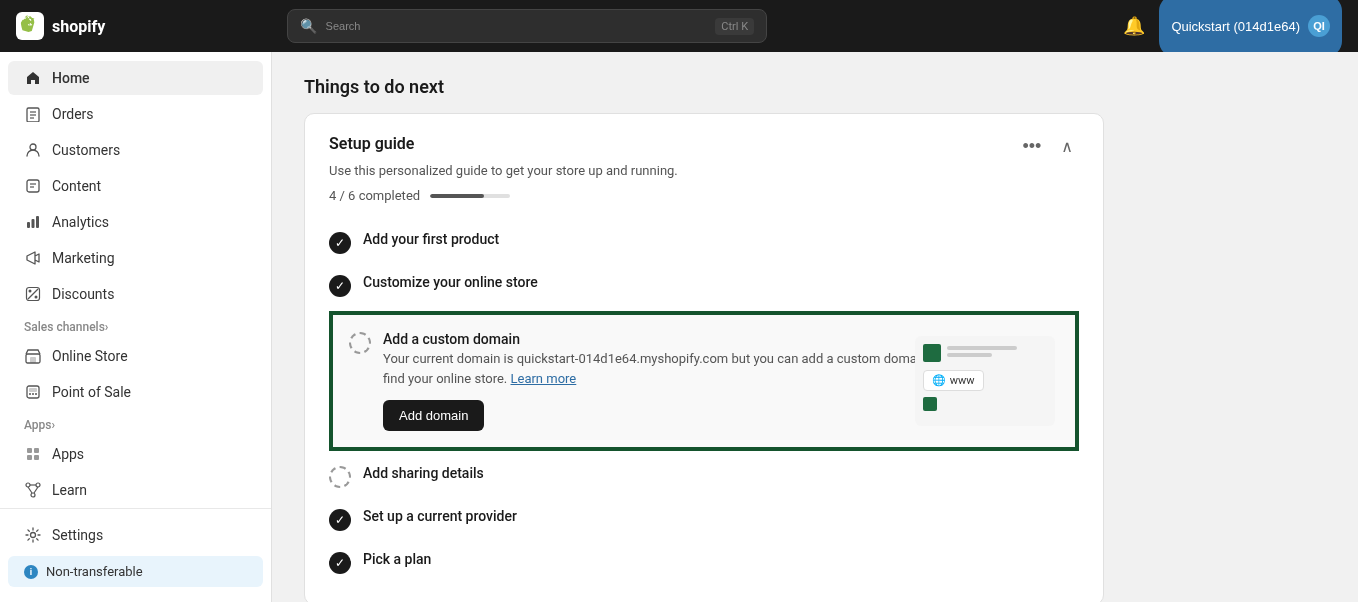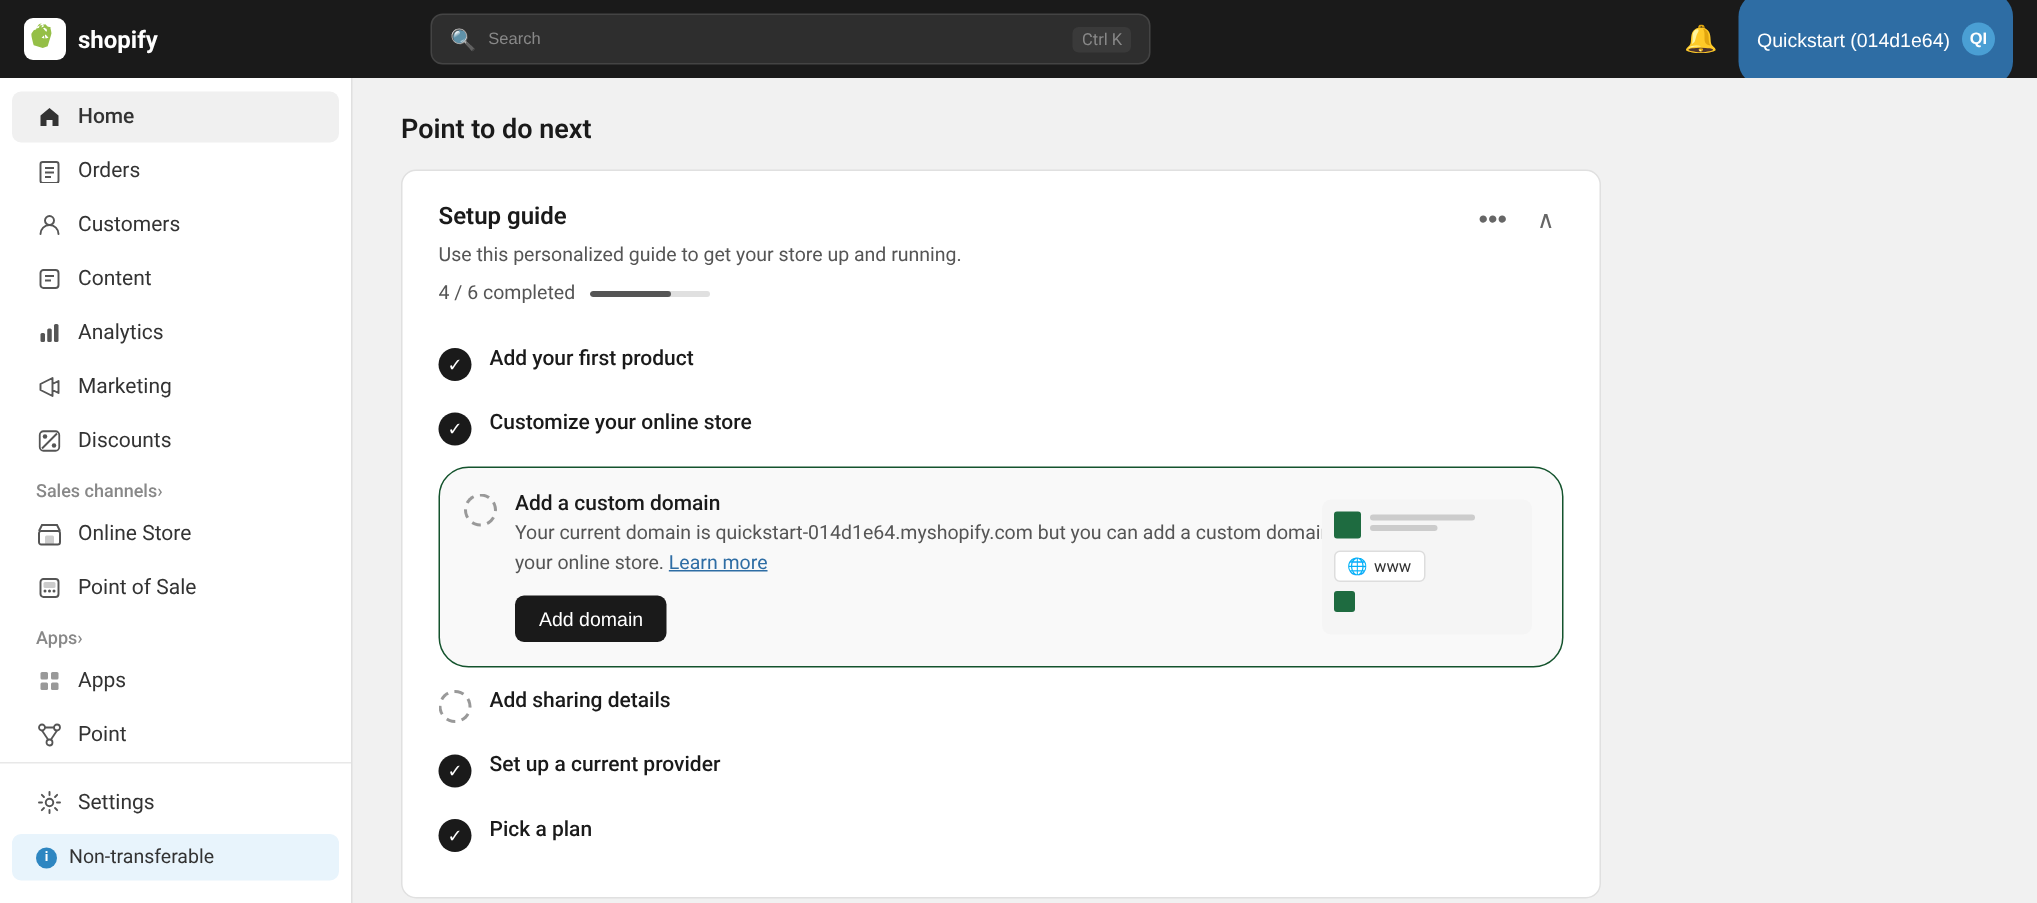--- a/index.html
+++ b/index.html
@@ -103,21 +103,21 @@
 
     
     .main-layout {
       display: flex;
       flex: 1;
       overflow: hidden;
     }
 
     
     .sidebar {
-      width: 235px;
+      width: 272px;
       background: #fff;
       border-right: 1px solid #e0e0e0;
       display: flex;
       flex-direction: column;
       overflow-y: auto;
       flex-shrink: 0;
       padding: 8px 0;
     }
     .sidebar-item {
       display: flex;
@@ -262,24 +262,24 @@
     .steps-list { display: flex; flex-direction: column; gap: 0; }
     .step-item {
       display: flex;
       align-items: flex-start;
       gap: 12px;
       padding: 10px 0;
       border-radius: 8px;
     }
     .step-item.active-step {
       background: #f9f9f9;
-      border: 1px solid #14532d;
+      border: 4px solid #14532d;
       padding: 16px;
       margin: 4px 0;
-      border-radius: 20px;
+      border-radius: 0;
       position: relative;
     }
     .step-icon {
       width: 22px;
       height: 22px;
       flex-shrink: 0;
       margin-top: 1px;
     }
     .step-icon.completed {
       width: 22px;
@@ -564,42 +564,42 @@
       <span class="icon">
         <svg width="16" height="16" viewBox="0 0 16 16" fill="none">
             <circle cx="3" cy="3" r="2" stroke="#555" stroke-width="1.2" fill="none"></circle>
             <circle cx="13" cy="3" r="2" stroke="#555" stroke-width="1.2" fill="none"></circle>
             <circle cx="8" cy="13" r="2" stroke="#555" stroke-width="1.2" fill="none"></circle>
             <line x1="5" y1="3" x2="11" y2="3" stroke="#555" stroke-width="1.2"></line>
             <line x1="3" y1="5" x2="7" y2="11" stroke="#555" stroke-width="1.2"></line>
             <line x1="13" y1="5" x2="9" y2="11" stroke="#555" stroke-width="1.2"></line>
           </svg>
       </span>
-      <span>Point</span>
+      <span>Learn</span>
     </div>
 
     <div class="sidebar-bottom">
       <div class="sidebar-item">
         <span class="icon">
           <svg width="16" height="16" viewBox="0 0 16 16" fill="none">
               <circle cx="8" cy="8" r="2.5" stroke="#555" stroke-width="1.3" fill="none"></circle>
               <path d="M8 1v2M8 13v2M1 8h2M13 8h2M2.9 2.9l1.4 1.4M11.7 11.7l1.4 1.4M2.9 13.1l1.4-1.4M11.7 4.3l1.4-1.4" stroke="#555" stroke-width="1.3" stroke-linecap="round"></path>
             </svg>
         </span>
         <span>Settings</span>
       </div>
       <div class="non-transferable-badge">
         <div class="dot">i</div>
         <span>Non-transferable</span>
       </div>
     </div>
   </aside>
 
   <main class="content">
-    <h1 class="page-title">Point to do next</h1>
+    <h1 class="page-title">Things to do next</h1>
 
     <div class="setup-card">
       <div class="setup-card-header">
         <div>
           <div class="setup-card-title">Setup guide</div>
         </div>
         <div class="setup-card-actions">
           <button class="more-btn">
             <span>•••</span>
           </button>

